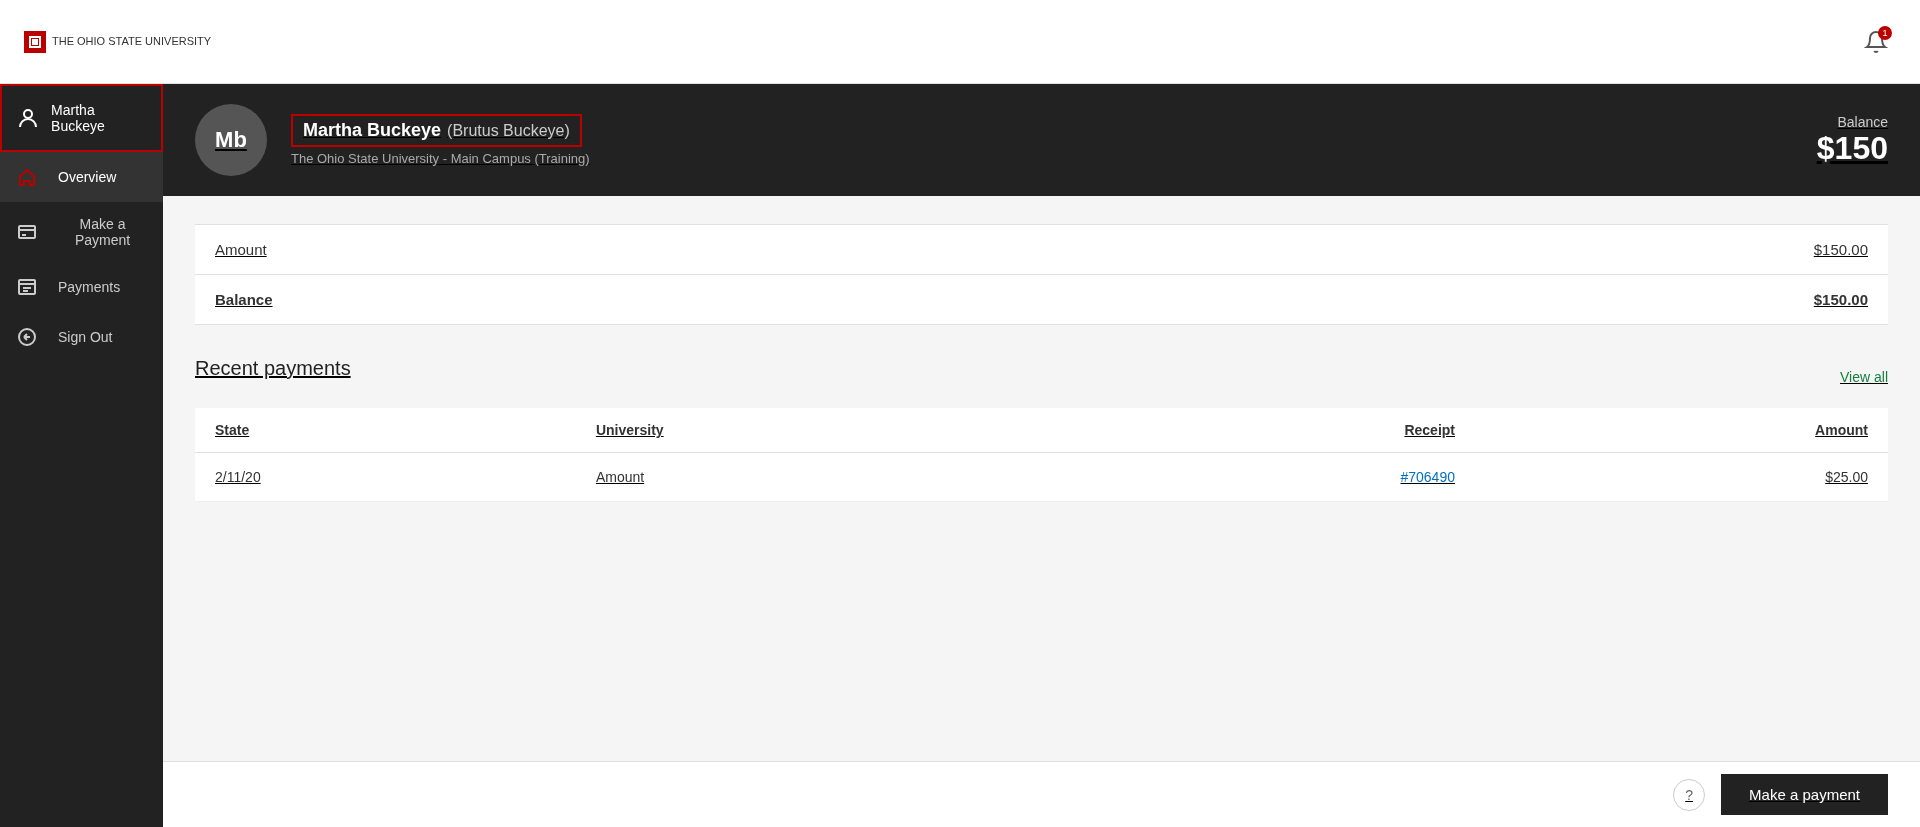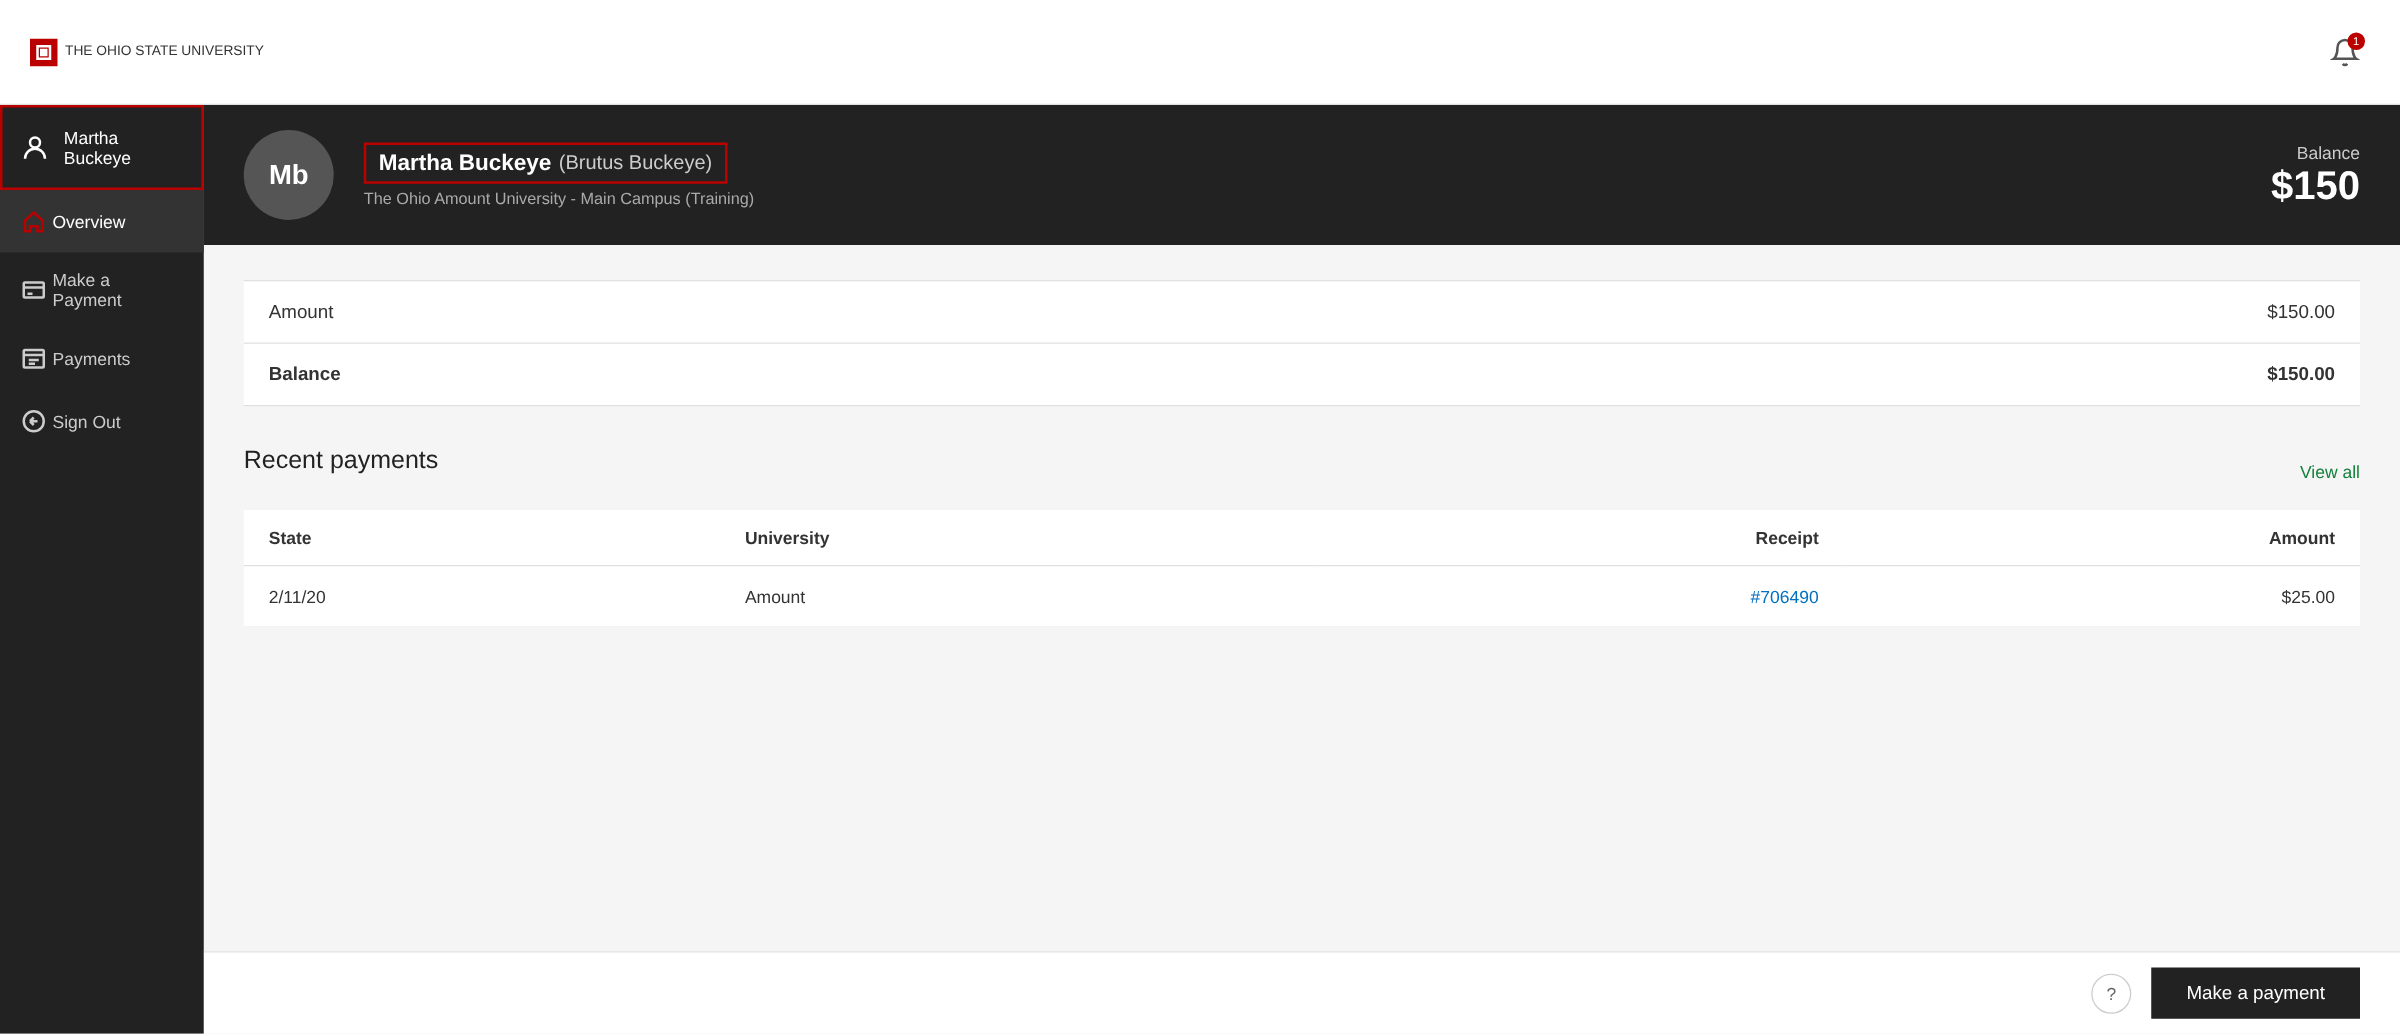--- a/index.html
+++ b/index.html
@@ -106,26 +106,27 @@
       font-size: 14px;
       font-weight: 500;
       color: white;
     }
     .sidebar-nav {
       flex: 1;
     }
     .sidebar-item {
       display: flex;
       align-items: center;
-      gap: 4px;
+      gap: 20px;
       padding: 14px 16px;
       cursor: pointer;
       color: #ccc;
       font-size: 14px;
       transition: background 0.2s;
+      text-align: center;
     }
     .sidebar-item.active {
       background: #333;
       color: white;
     }
     .sidebar-item.active .sidebar-icon {
       color: #bb0000;
     }
     .sidebar-icon {
       width: 22px;
@@ -138,20 +139,21 @@
     .sidebar-item-label {
       color: inherit;
     }
 
     
     .content-area {
       flex: 1;
       overflow-y: auto;
       display: flex;
       flex-direction: column;
+      text-decoration: underline;
     }
 
     
     .profile-banner {
       background: #222;
       color: white;
       padding: 20px 32px;
       display: flex;
       align-items: center;
       gap: 24px;
@@ -420,21 +422,21 @@
 
     <div class="profile-banner">
       <div class="profile-avatar">Mb</div>
       <div class="profile-info">
         <div class="profile-name-row">
           <div class="profile-name-box">
             <span class="profile-main-name">Martha Buckeye</span>
             <span class="profile-alt-name">(Brutus Buckeye)</span>
           </div>
         </div>
-        <div class="profile-institution">The Ohio Amount University - Main Campus (Training)</div>
+        <div class="profile-institution">The Ohio State University - Main Campus (Training)</div>
       </div>
       <div class="profile-balance-area">
         <div class="balance-label">Balance</div>
         <div class="balance-amount">$150</div>
       </div>
     </div>
 
     <div class="main-content">
 
       <table class="summary-table">

